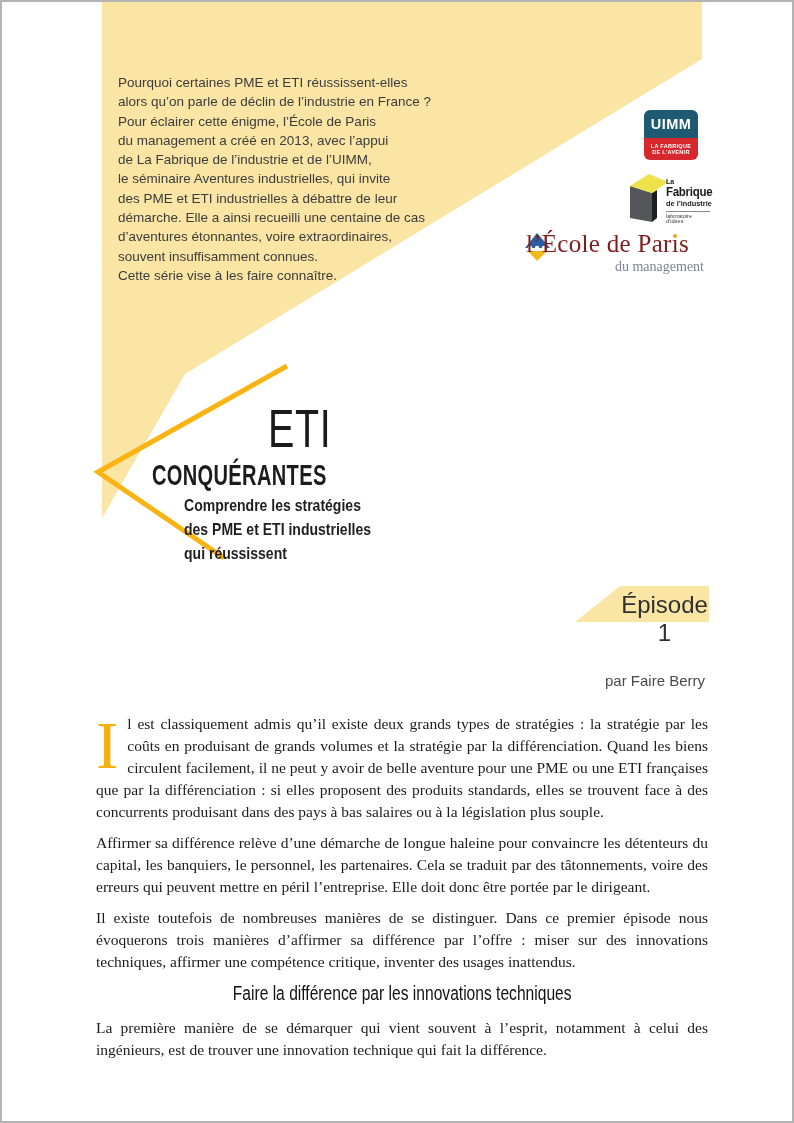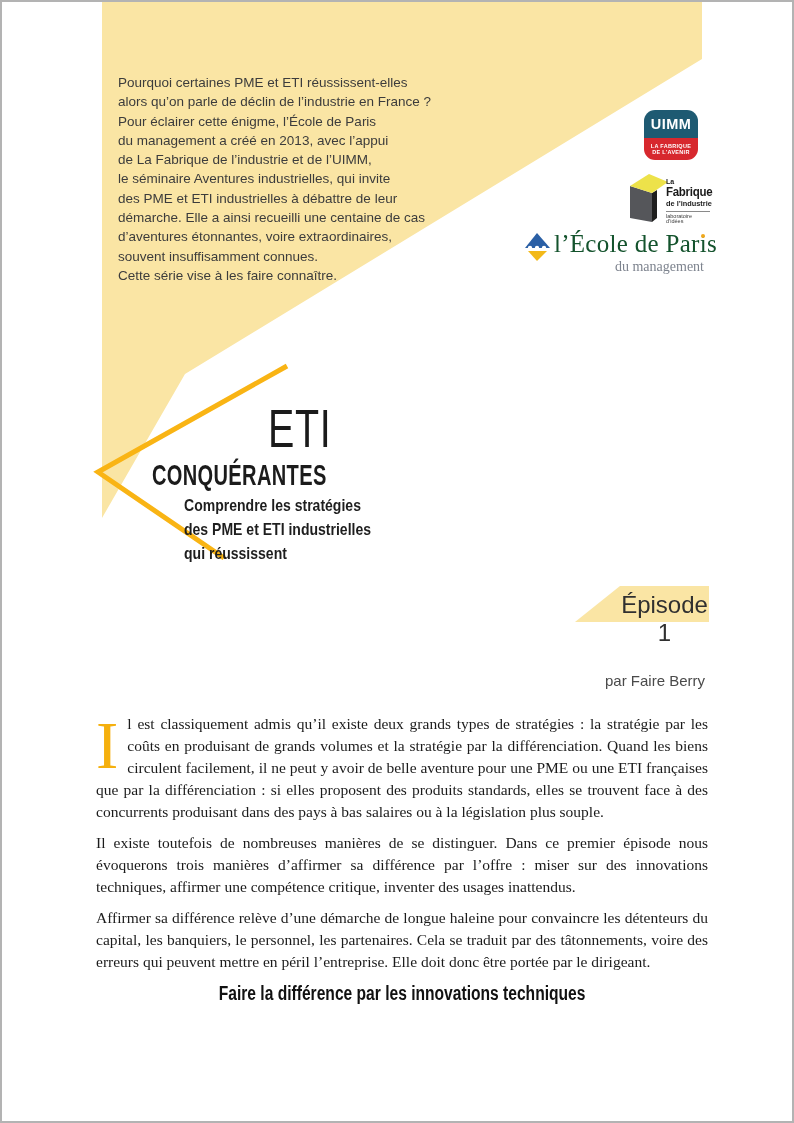--- a/index.html
+++ b/index.html
@@ -14,36 +14,36 @@
   .z{z-index:1;}
 
   
   .intro{
     left:116px;top:71px;width:352px;
     font-size:13.5px;line-height:19.3px;color:#3c3c3c;
     white-space:pre-line;
   }
 
   
-  .uimm{left:642px;top:108px;width:54px;height:50px;border-radius:11px;overflow:hidden;}
+  .uimm{left:642px;top:108px;width:54px;height:50px;border-radius:6px;overflow:hidden;}
   .uimm-top{height:28px;background:#1e5a72;display:flex;align-items:center;justify-content:center;
     color:#fff;font-weight:bold;font-size:14.5px;letter-spacing:.5px;}
   .uimm-bottom{height:22px;background:#d7282e;display:flex;flex-direction:column;align-items:center;justify-content:center;
     color:#fff;font-size:5.5px;font-weight:bold;letter-spacing:.3px;line-height:6.5px;}
 
   
   .fab-text{left:664px;top:176px;width:60px;color:#1a1a1a;line-height:1;}
   .fab-la{font-size:7px;font-weight:bold;margin-bottom:1px;}
   .fab-name{font-size:12.5px;font-weight:bold;letter-spacing:-.3px;margin-bottom:1px;transform:scaleX(.92);transform-origin:left;}
   .fab-sub{font-size:8px;font-weight:bold;margin-bottom:3px;transform:scaleX(.92);transform-origin:left;}
   .fab-tag{font-size:5.5px;color:#3a3a3a;border-top:1px solid #8a8a8a;padding-top:2px;width:44px;}
 
   
-  .ecole-name{right:75px;top:228px;font-family:"Liberation Serif",serif;
-    font-size:25px;color:#14532d;letter-spacing:.3px;}
+  .ecole-name{right:103px;top:228px;font-family:"Liberation Serif",serif;
+    font-size:25px;color:#7f1d1d;letter-spacing:.3px;}
   .ecole-idot{position:absolute;right:12px;top:4px;width:4px;height:4px;border-radius:50%;background:#f0a81c;}
   .ecole-tag{right:88px;top:257px;font-family:"Liberation Serif",serif;
     font-size:14px;color:#7d838e;}
 
   
   .title-eti{left:266px;top:399px;font-size:54px;font-weight:300;color:#1b1b1b;
     letter-spacing:1px;transform:scaleX(.73);transform-origin:left top;line-height:1;}
   .title-conq{left:150px;top:458px;font-size:29.5px;font-weight:bold;color:#1b1b1b;
     letter-spacing:.5px;transform:scaleX(.68);transform-origin:left top;line-height:1;}
   .title-sub{left:182px;top:491px;font-size:16.5px;font-weight:600;color:#1e1e1e;
@@ -62,21 +62,21 @@
     left:94px;top:711px;width:612px;
     font-family:"Liberation Serif",serif;font-size:15.5px;line-height:22px;
     color:#1b1b1b;text-align:justify;
   }
   .body-text p{margin:0 0 9px 0;}
   .dropcap{
     float:left;font-family:"Liberation Serif",serif;font-size:67px;line-height:56px;
     color:#f5b00e;margin:4px 9px 0 0;font-weight:400;
   }
   .section-head{
-    font-family:"Liberation Sans",sans-serif;font-size:20px;font-weight:bold;color:#111;
+    font-family:"Liberation Sans",sans-serif;font-size:20px;font-weight:normal;color:#111;
     text-align:center;margin:7px 0 13px 0;
   }
   .section-head span{display:inline-block;transform:scaleX(.78);transform-origin:center;}
 </style>
 </head>
 <body>
 
 <div class="page">
 
   <svg class="bg" width="794" height="1123" viewBox="0 0 794 1123">
@@ -140,20 +140,21 @@
   <div class="abs z title-sub">Comprendre les stratégies
 des PME et ETI industrielles
 qui réussissent</div>
 
   <div class="abs z episode">Épisode 1</div>
 
   <div class="abs z byline">par Faire Berry</div>
 
   <div class="abs z body-text">
     <p><span class="dropcap">I</span><span>l est classiquement admis qu’il existe deux grands types de stratégies : la stratégie par les coûts en produisant de grands volumes et la stratégie par la différenciation. Quand les biens circulent facilement, il ne peut y avoir de belle aventure pour une PME ou une ETI françaises que par la différenciation : si elles proposent des produits standards, elles se trouvent face à des concurrents produisant dans des pays à bas salaires ou à la législation plus souple.</span></p>
+    <p>Affirmer sa différence relève d’une démarche de longue haleine pour convaincre les détenteurs du capital, les banquiers, le personnel, les partenaires. Cela se traduit par des tâtonnements, voire des erreurs qui peuvent mettre en péril l’entreprise. Elle doit donc être portée par le dirigeant.</p>
     <p>Il existe toutefois de nombreuses manières de se distinguer. Dans ce premier épisode nous évoquerons trois manières d’affirmer sa différence par l’offre : miser sur des innovations techniques, affirmer une compétence critique, inventer des usages inattendus.</p>
-    <p>Affirmer sa différence relève d’une démarche de longue haleine pour convaincre les détenteurs du capital, les banquiers, le personnel, les partenaires. Cela se traduit par des tâtonnements, voire des erreurs qui peuvent mettre en péril l’entreprise. Elle doit donc être portée par le dirigeant.</p>
     <div class="section-head">
       <span>Faire la différence par les innovations techniques</span>
     </div>
+    <p>La première manière de se démarquer qui vient souvent à l’esprit, notamment à celui des ingénieurs, est de trouver une innovation technique qui fait la différence.</p>
   </div>
 
 </div>
 
 </body></html>

